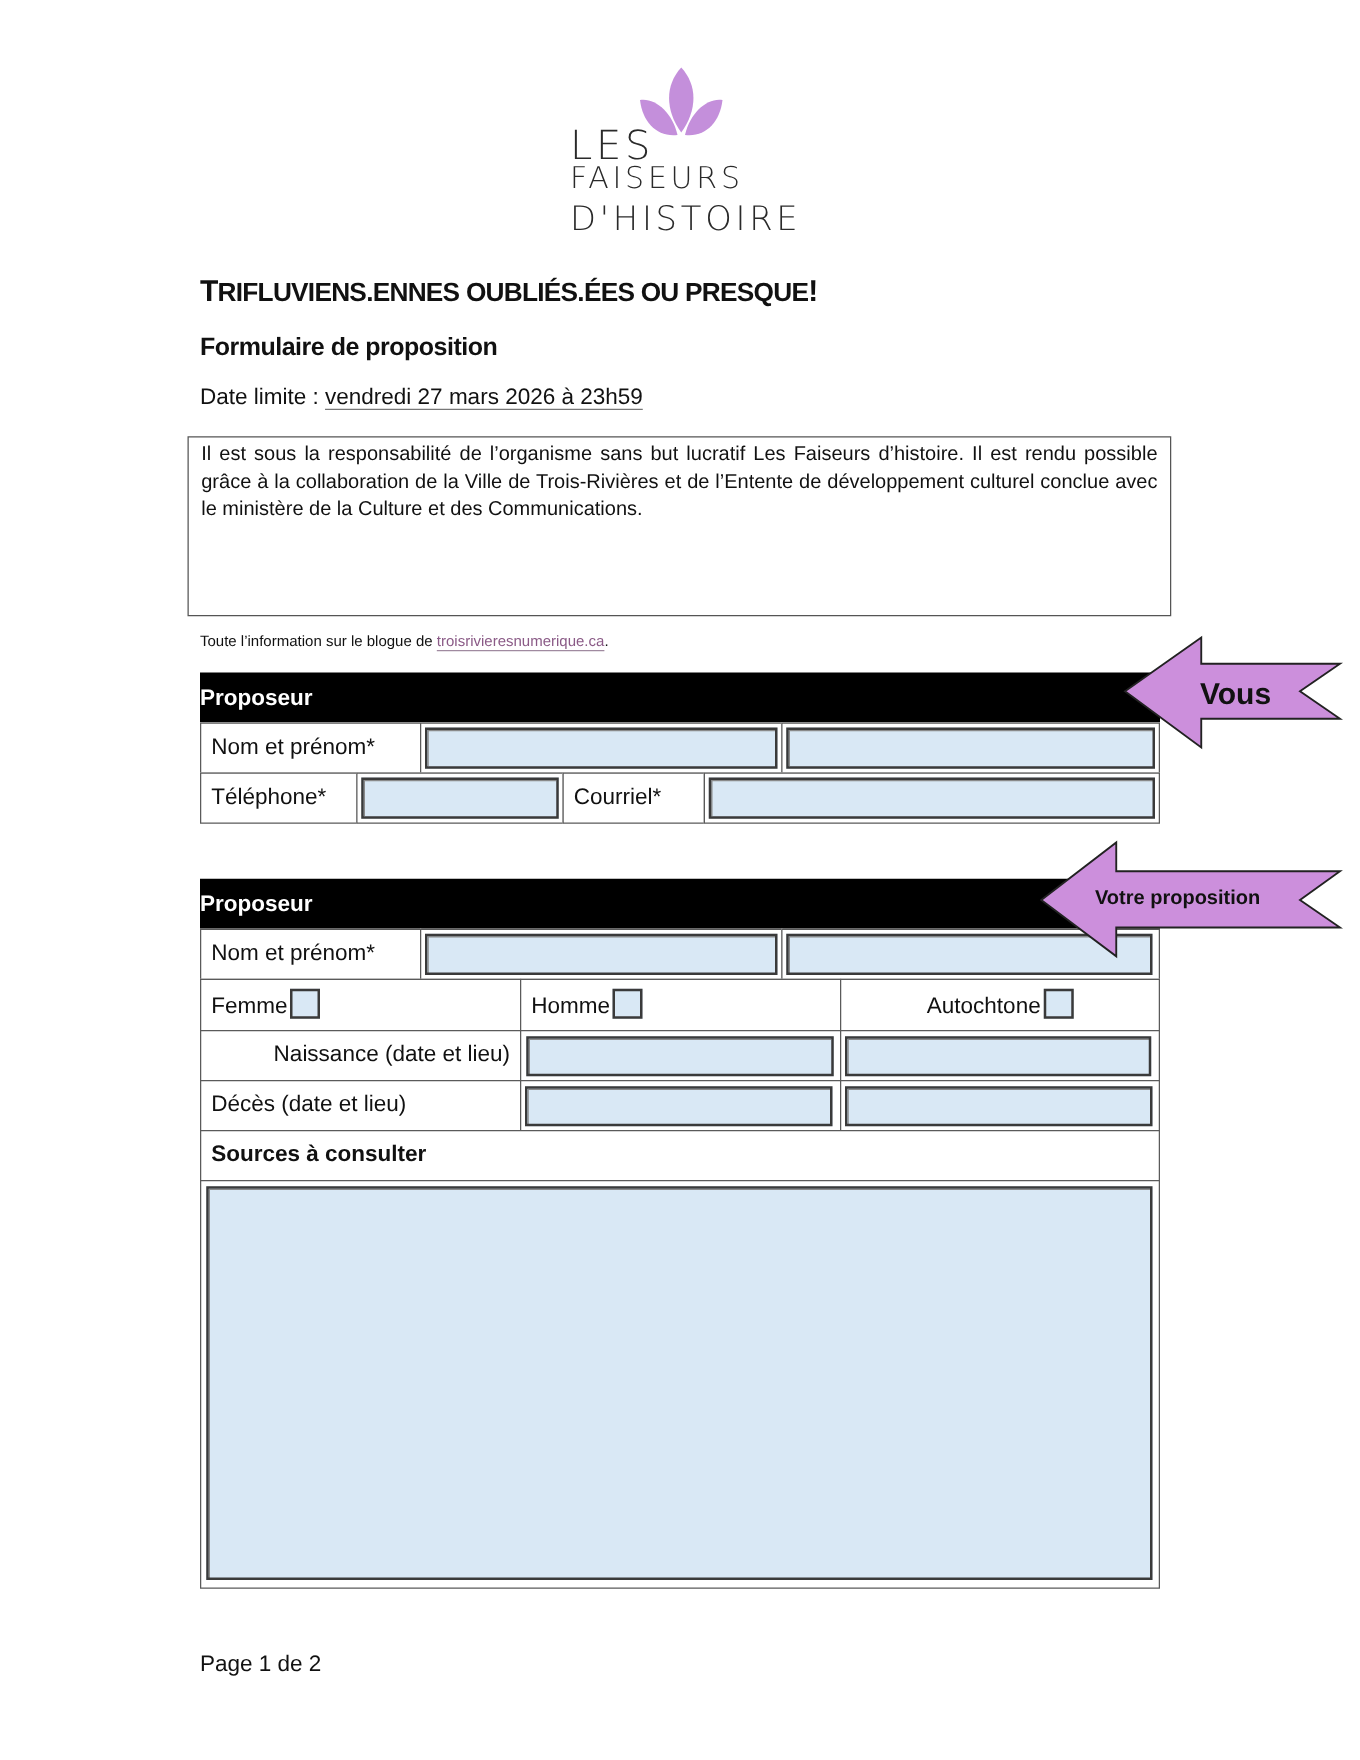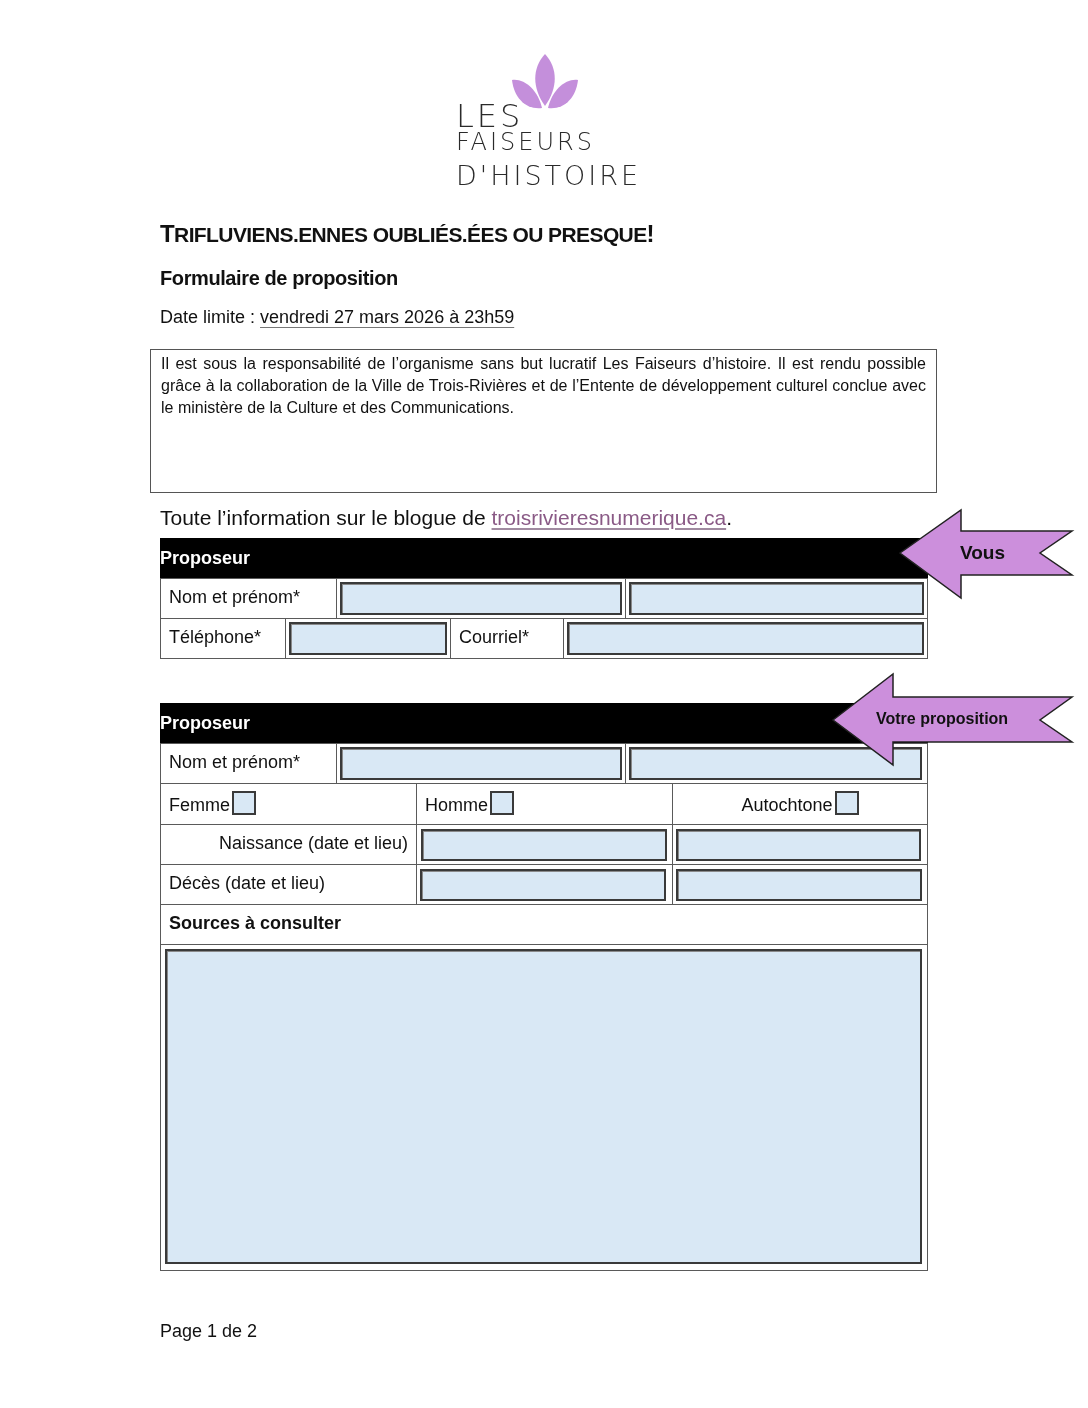--- a/index.html
+++ b/index.html
@@ -16,35 +16,35 @@
   .title .cap { font-size: 24px; }
   .subtitle { left: 160px; top: 267px; font-size: 20px; font-weight: bold; letter-spacing: -0.4px; }
   .deadline { left: 160px; top: 307px; font-size: 18px; }
   .deadline .date { text-decoration: underline; text-decoration-color: #777; text-underline-offset: 4px; }
 
   .intro-box { left: 150px; top: 349px; width: 787px; height: 144px; border: 1px solid #555;
                box-sizing: border-box; padding: 3px 10px 0 10px; font-size: 16px; line-height: 22px;
                text-align: justify; }
   .intro-box p { margin: 0 0 8px 0; }
 
-  .info { left: 160px; top: 506px; font-size: 21px; }
+  .info { left: 160px; top: 506px; font-size: 12px; }
   .info a { color: #8a5a86; text-decoration: underline; text-underline-offset: 3px; text-decoration-color: #a08aa0; }
 
   .section-bar { left: 160px; width: 768px; height: 40px; background: #000; color: #fff;
                  font-weight: bold; font-size: 18px; box-sizing: border-box; padding: 10px 0; }
 
   .cell { position: absolute; border: 1px solid #5a5a5a; box-sizing: border-box; background: #fff;
           font-size: 18px; padding: 8px 8px; white-space: nowrap; }
   .field { position: absolute; background: #d9e8f5; border: 2px solid #3a3a3a; box-sizing: border-box;
            box-shadow: inset 1px 1px 0 #8a8a8a; }
   .checkbox { display: inline-block; width: 24px; height: 24px; background: #d9e8f5; border: 2px solid #3a3a3a;
               box-sizing: border-box; vertical-align: middle; margin-left: 2px; position: relative; top: -3px; }
 
   .arrow { position: absolute; }
-  .arrow-label { position: absolute; font-weight: bold; color: #111; font-size: 19px; }
+  .arrow-label { position: absolute; font-weight: bold; color: #111; font-size: 24px; }
 
   .footer { left: 160px; top: 1321px; font-size: 18px; }
 </style>
 </head>
 <body>
 
 <div class="abs logo">
   <svg width="190" height="60" style="position:absolute;left:0;top:0">
     <path d="M97 4 C84 18 84 38 97 56 C110 38 110 18 97 4 Z" fill="#c48fdb"></path>
     <path d="M64 30 C76 28 90 40 94 58 C78 60 66 48 64 30 Z" fill="#c48fdb"></path>

